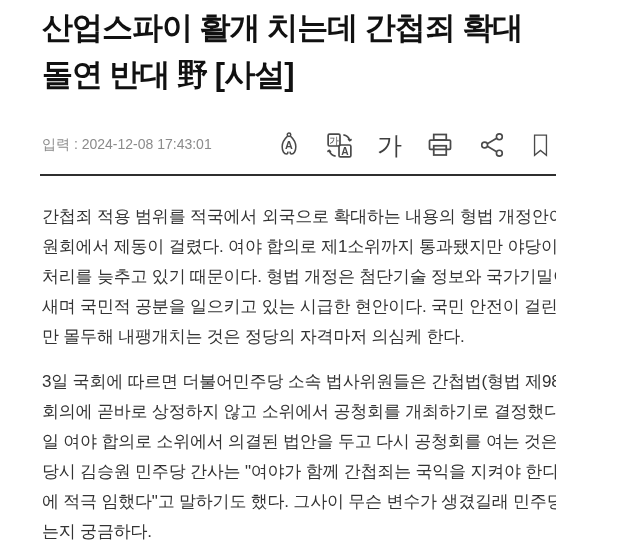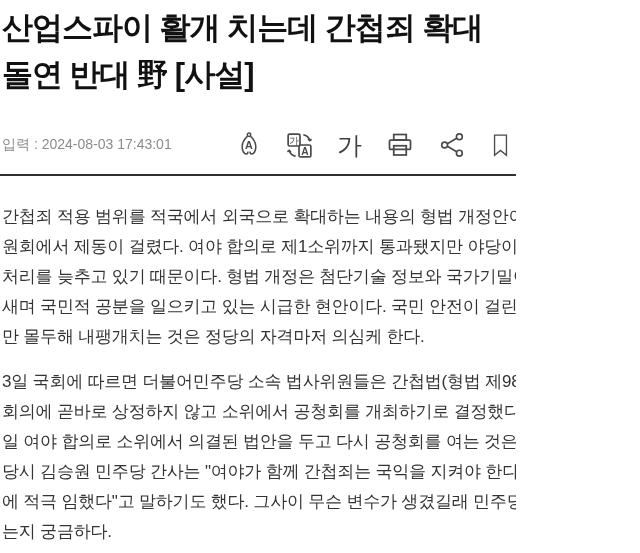--- a/index.html
+++ b/index.html
@@ -3,20 +3,21 @@
 <meta charset="utf-8">
 <style>
   html, body { margin: 0; padding: 0; background: #ffffff; }
   .page {
     position: relative;
     width: 516px;
     height: 553px;
     overflow: hidden;
     background: #ffffff;
     font-family: "Liberation Sans", "DejaVu Sans", sans-serif;
+    margin-left: 40px;
   }
   .headline {
     margin: 4px 0 0 2px;
     max-width: 625px;
     font-size: 31px;
     line-height: 47px;
     font-weight: 700;
     letter-spacing: -1px;
     color: #111111;
   }
@@ -79,21 +80,21 @@
 </head>
 <body>
 
 <div class="page">
 
   <h1 class="headline">산업스파이 활개 치는데 간첩죄 확대 돌연 반대 野 [사설]</h1>
 
   <div class="meta-row">
     <div class="date-line">
       <span>입력 :</span>
-      <span>2024-08-03 17:43:01</span>
+      <span>2024-12-08 17:43:01</span>
     </div>
 
     <div class="toolbar">
 
       <button class="tool-btn" title="">
         <span>
           <svg width="26" height="29" viewBox="0 0 24 26" fill="none" stroke="#4a4a4a" stroke-width="1.4">
             <circle cx="12" cy="3.1" r="1.6"></circle>
             <path d="M10.7 4.4 C7.2 7.6 5.7 10.8 5.7 14.2 C5.7 18.2 7.5 20.8 9.5 20.8 C10.9 20.8 11.3 19.6 10.7 18.6"></path>
             <path d="M13.3 4.4 C16.8 7.6 18.3 10.8 18.3 14.2 C18.3 18.2 16.5 20.8 14.5 20.8 C13.1 20.8 12.7 19.6 13.3 18.6"></path>

